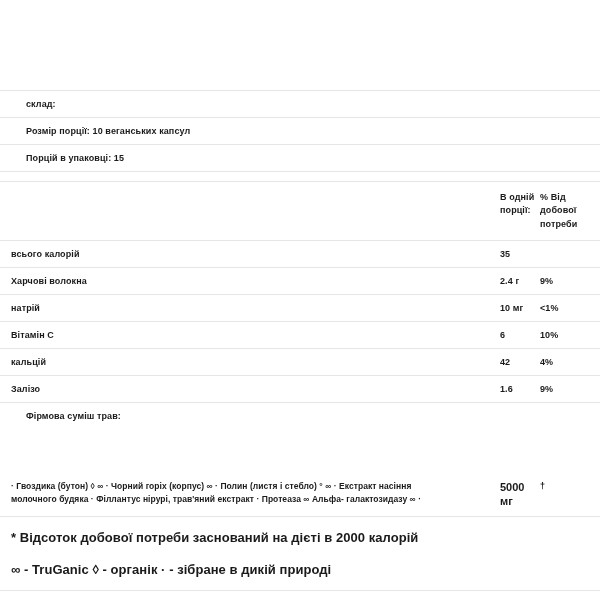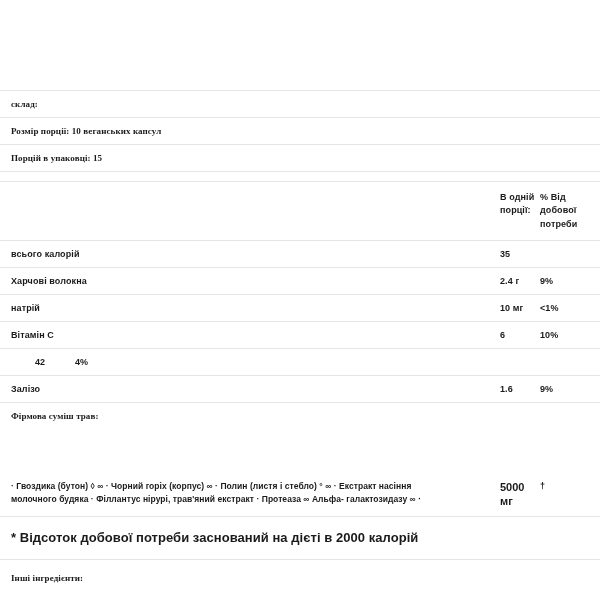--- a/index.html
+++ b/index.html
@@ -38,45 +38,43 @@
     line-height: 1.35;
     letter-spacing: 0.1px;
   }
   .row .label {
     flex: 1 1 auto;
     min-width: 0;
   }
   .row .amount {
     flex: 0 0 40px;
     width: 40px;
-    margin-left: 24px;
   }
   .row .daily {
     flex: 0 0 49px;
     width: 49px;
   }
 
   .row-head {
     padding-top: 9px;
     padding-bottom: 9px;
     align-items: flex-start;
   }
   .row-head .amount,
   .row-head .daily {
     line-height: 1.45;
   }
 
   .plain-row {
     box-sizing: border-box;
-    padding: 7px 11px;
+    padding: 7px 26px;
     font-size: 9px;
     font-weight: bold;
     line-height: 1.35;
     letter-spacing: 0.1px;
-    font-family: Liberation Serif, serif;
   }
 
   .blend-row {
     display: flex;
     align-items: flex-start;
     box-sizing: border-box;
     padding: 6px 11px 7px 11px;
     margin-top: 44px;
   }
   .blend-row .ing {
@@ -171,20 +169,21 @@
   <div class="rule"></div>
 
   <div class="row">
     <div class="label">Вітамін C</div>
     <div class="amount">6</div>
     <div class="daily">10%</div>
   </div>
   <div class="rule"></div>
 
   <div class="row">
+    <div class="label">кальцій</div>
     <div class="amount">42</div>
     <div class="daily">4%</div>
   </div>
   <div class="rule"></div>
 
   <div class="row">
     <div class="label">Залізо</div>
     <div class="amount">1.6</div>
     <div class="daily">9%</div>
   </div>
@@ -199,20 +198,21 @@
     </div>
     <div class="amount">5000 мг</div>
     <div class="daily">†</div>
   </div>
 
   <div class="rule"></div>
 
   <div class="gap-sm"></div>
 
   <div class="note">* Відсоток добової потреби заснований на дієті в 2000 калорій</div>
+  <div class="note">∞ - TruGanic ◊ - органік · - зібране в дикій природі</div>
 
   <div class="gap-sm"></div>
 
   <div class="rule"></div>
 
   <div class="gap-sm"></div>
 
   <div class="plain-row">Інші інгредієнти:</div>
 
 </div>

